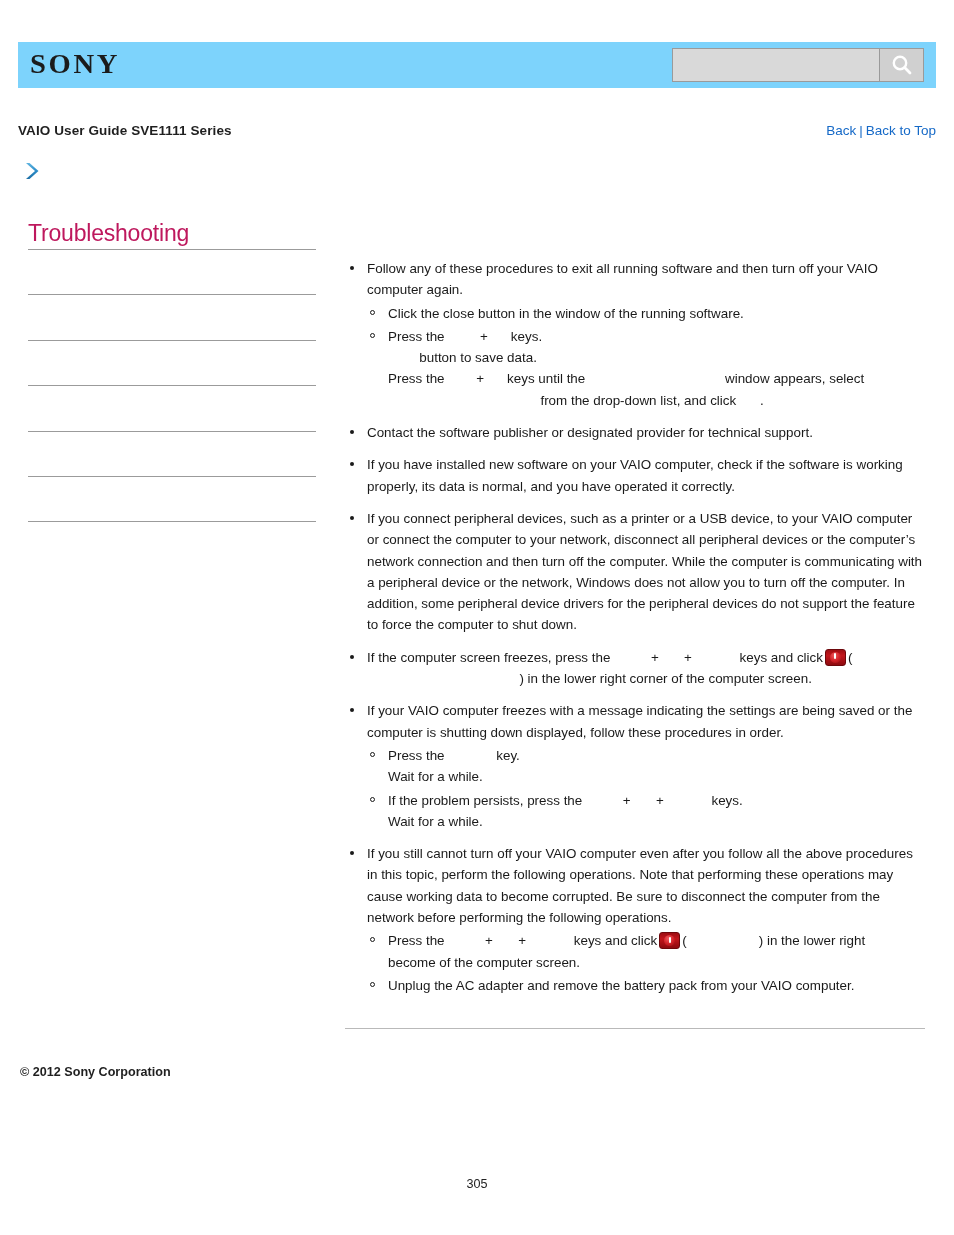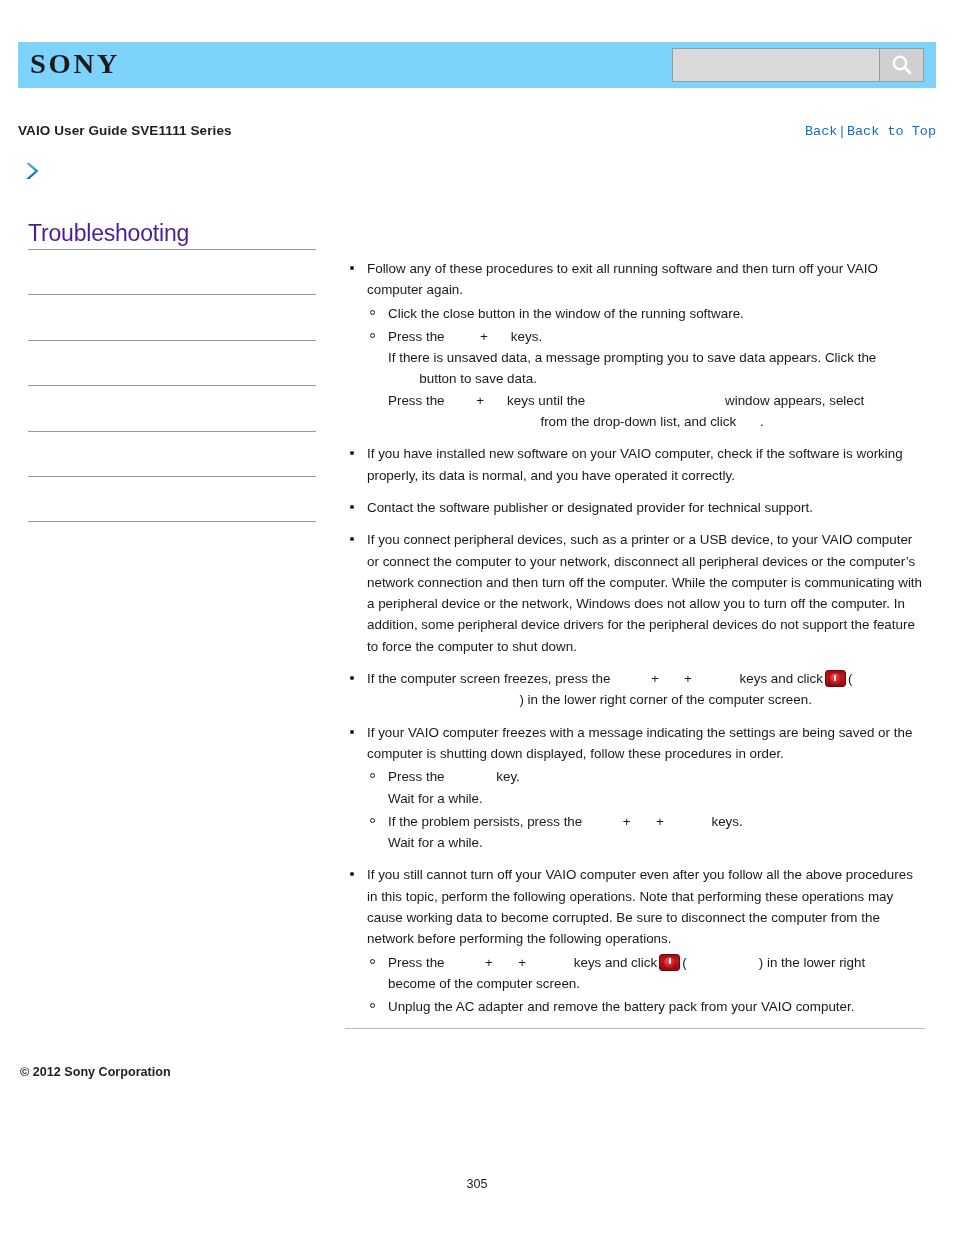--- a/index.html
+++ b/index.html
@@ -93,21 +93,20 @@
   .nav-links {
     position: absolute;
     right: 0;
     top: 0;
     font-size: 13.5px;
     white-space: nowrap;
   }
   .nav-links a {
     color: #1569c7;
     text-decoration: none;
-    font-family: Liberation Mono, monospace;
   }
   .nav-sep { color: #1569c7; padding: 0 3px; }
 
   
   .sidebar {
     position: absolute;
     left: 18px;
     top: 150px;
     width: 300px;
   }
@@ -116,21 +115,21 @@
     left: 4px;
     top: 10px;
     width: 22px;
     height: 22px;
   }
   .sidebar-heading {
     position: absolute;
     left: 10px;
     top: 70px;
     font-size: 23px;
-    color: #4c1d95;
+    color: #be185d;
     font-weight: normal;
     letter-spacing: -0.2px;
   }
   .sidebar-list {
     position: absolute;
     left: 10px;
     top: 99px;
     width: 288px;
   }
   .sidebar-item {
@@ -342,41 +341,40 @@
       <ul class="lvl2">
         <li>
           <span>Click the close button in the window of the running software.</span>
         </li>
         <li>
           <span>Press the</span>
           <span class="gap-xs"></span><span class="keyname">Alt</span>
           <span>+</span>
           <span class="keyname">F4</span>
           <span>keys.</span>
-          <span class="indent-sub">If there is unsaved data, a message prompting you to save data appears. Click the</span>
           <span class="indent-sub"><span class="keyname">Save</span><span>button to save data.</span></span>
           <span class="indent-sub"><span>Press the</span><span class="gap-xs"></span><span class="keyname">Alt</span>
             <span>+</span>
             <span class="keyname">F4</span>
             <span>keys until the</span>
             <span class="keyname">Shut Down Windows</span>
             <span>window appears, select</span></span>
           <span class="indent-deep"><span class="keyname">Shut down</span><span>from the drop-down list, and click</span>
             <span class="keyname">OK</span><span>.</span></span>
         </li>
       </ul>
     </li>
 
     <li>
+      <span class="p">Contact the software publisher or designated provider for technical support.</span>
+    </li>
+
+    <li>
       <span class="p">If you have installed new software on your VAIO computer, check if the software is</span>
       <span class="p">working properly, its data is normal, and you have operated it correctly.</span>
-    </li>
-
-    <li>
-      <span class="p">Contact the software publisher or designated provider for technical support.</span>
     </li>
 
     <li>
       <span class="p">If you connect peripheral devices, such as a printer or a USB device, to your VAIO</span>
       <span class="p">computer or connect the computer to your network, disconnect all peripheral devices or</span>
       <span class="p">the computer’s network connection and then turn off the computer.</span>
       <span class="p">While the computer is communicating with a peripheral device or the network, Windows</span>
       <span class="p">does not allow you to turn off the computer. In addition, some peripheral device drivers</span>
       <span class="p">for the peripheral devices do not support the feature to force the computer to shut down.</span>
     </li>

